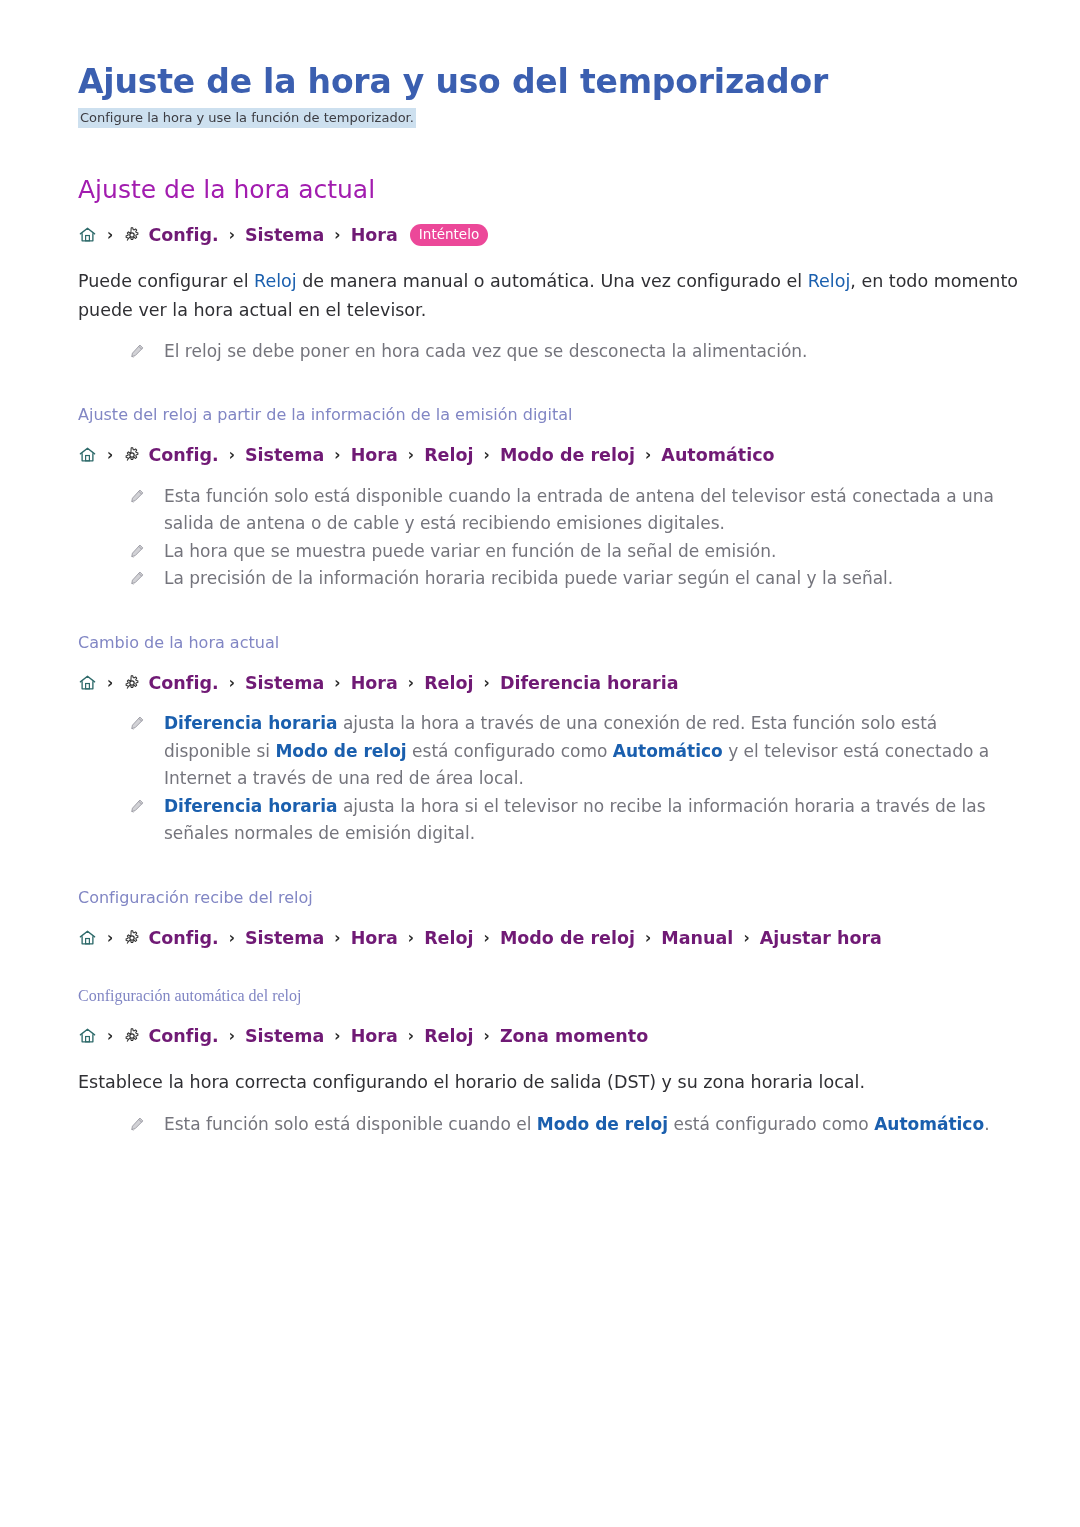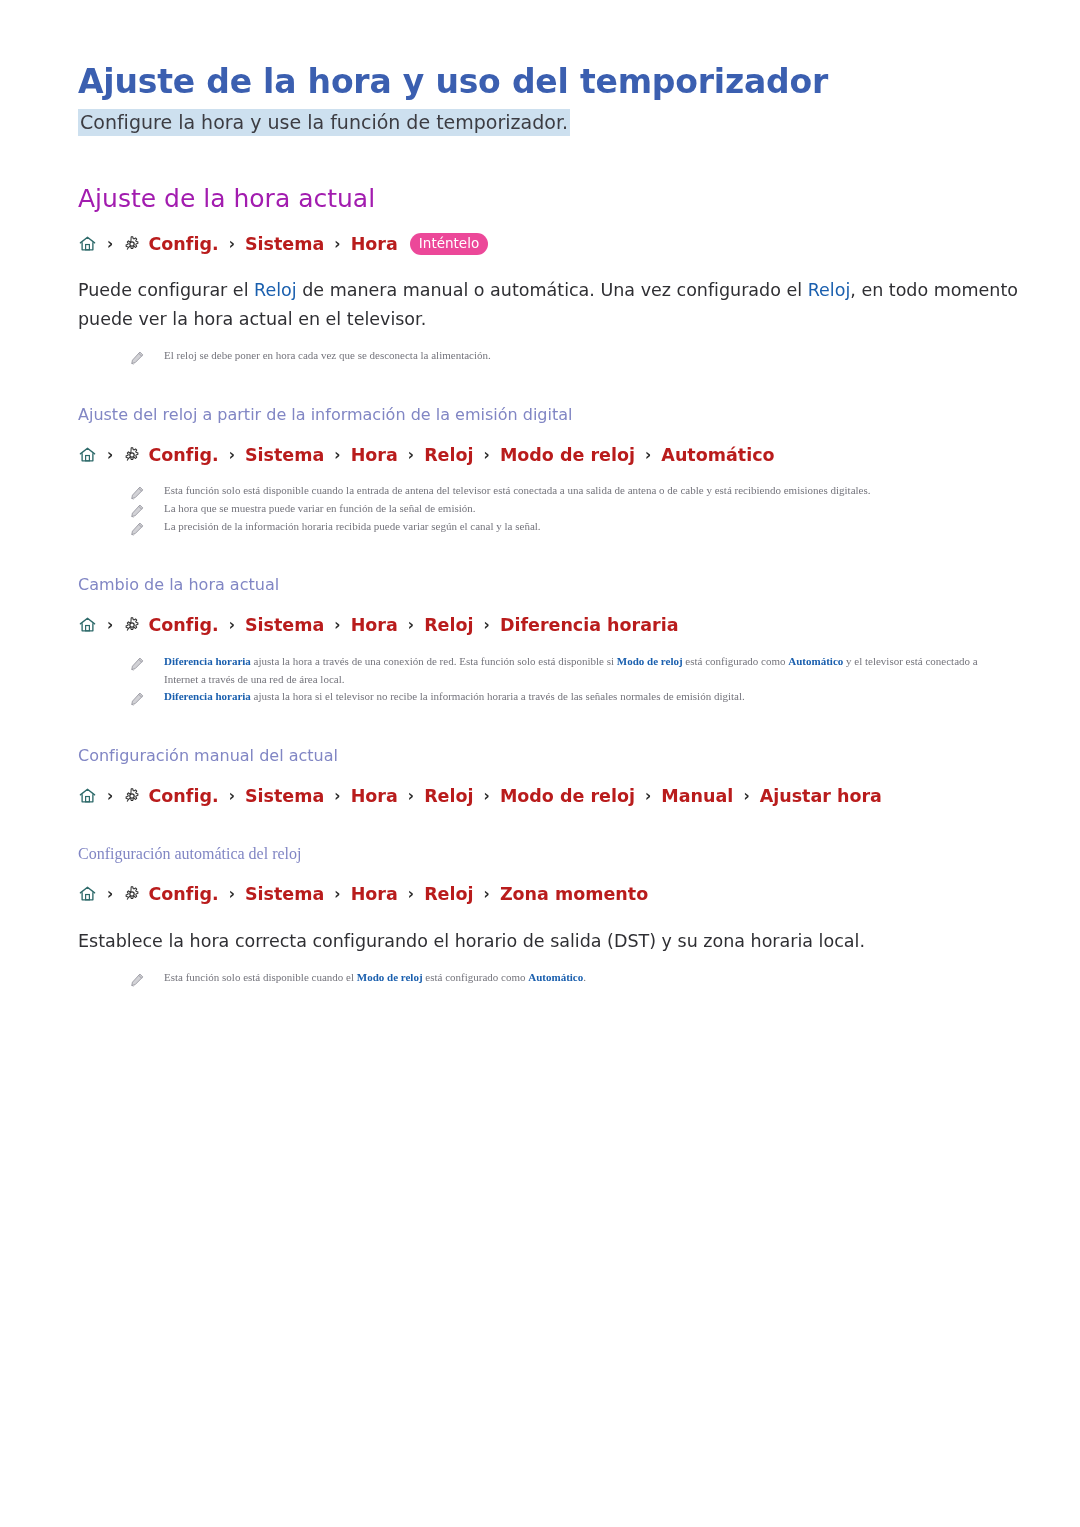--- a/index.html
+++ b/index.html
@@ -31,21 +31,21 @@
     color: #3b5fb0;
     letter-spacing: -0.2px;
     line-height: 1.22;
   }
   .doc-subtitle-wrap {
     margin: 6px 0 0 0;
     line-height: 1;
   }
   .doc-subtitle {
     display: inline;
-    font-size: 19px;
+    font-size: 13px;
     color: #3c3c42;
     background: #cde0ef;
     padding: 2px 2px 3px 2px;
     line-height: 1.5;
   }
 
   
   h2.sec-h2 {
     margin: 46px 0 0 0;
     font-size: 25px;
@@ -66,21 +66,21 @@
   .breadcrumb {
     margin: 17px 0 0 0;
     font-size: 17.5px;
     font-weight: 700;
     color: #1a5fae;
     line-height: 1.5;
     display: block;
     white-space: nowrap;
   }
   .breadcrumb .crumb {
-    color: #b91c1c;
+    color: #701a75;
     font-weight: 700;
   }
   .breadcrumb .sep {
     color: #2b2b2b;
     font-weight: 700;
     font-size: 15px;
     padding: 0 4px;
     position: relative;
     top: -1px;
   }
@@ -115,25 +115,24 @@
     color: #1a5fae;
     font-weight: 400;
   }
 
   
   .note-list { margin: 14px 0 0 0; }
   .note {
     position: relative;
     margin: 0 0 0 42px;
     padding: 0 0 0 44px;
-    font-size: 11px;
+    font-size: 17px;
     color: #74747c;
     line-height: 1.62;
     max-width: 845px;
-    font-family: Liberation Serif, serif;
   }
   .note + .note { }
   .note .note-icon {
     position: absolute;
     left: 8px;
     top: 3px;
     width: 17px;
     height: 17px;
   }
   .note .term {
@@ -298,21 +297,21 @@
       <span class="note-icon">
         <svg viewBox="0 0 24 24" width="17" height="17" aria-hidden="true">
           <path d="M16.8 2.9 20.9 7l-11 11-4.6 1 1-4.6z" fill="#d2d2d6" stroke="#9a9aa2" stroke-width="1.3" stroke-linejoin="round"></path>
           <path d="M15.1 4.6 19.2 8.7" fill="none" stroke="#9a9aa2" stroke-width="1.3"></path>
           <path d="M5.3 18.4 7.4 20.5" fill="none" stroke="#9a9aa2" stroke-width="1.3"></path>
         </svg>
       </span><span class="term">Diferencia horaria</span><span> ajusta la hora si el televisor no recibe la información horaria a través de las señales normales de emisión digital.</span>
     </div>
   </div>
 
-  <h3 class="sec-h3">Configuración manual del actual</h3>
+  <h3 class="sec-h3">Configuración recibe del reloj</h3>
 
   <div class="breadcrumb">
     <span class="icon-home">
       <svg viewBox="0 0 24 24" width="19" height="19" aria-hidden="true">
         <path d="M3 11.2 12 4l9 7.2" fill="none" stroke="#2e6a6a" stroke-width="1.7" stroke-linecap="round" stroke-linejoin="round"></path>
         <path d="M5.2 10.4V20h13.6v-9.6" fill="none" stroke="#2e6a6a" stroke-width="1.7" stroke-linejoin="round"></path>
         <rect x="9.6" y="13.3" width="4.8" height="6.7" fill="none" stroke="#2e6a6a" stroke-width="1.5"></rect>
       </svg>
     </span>
     <span class="sep">›</span>

